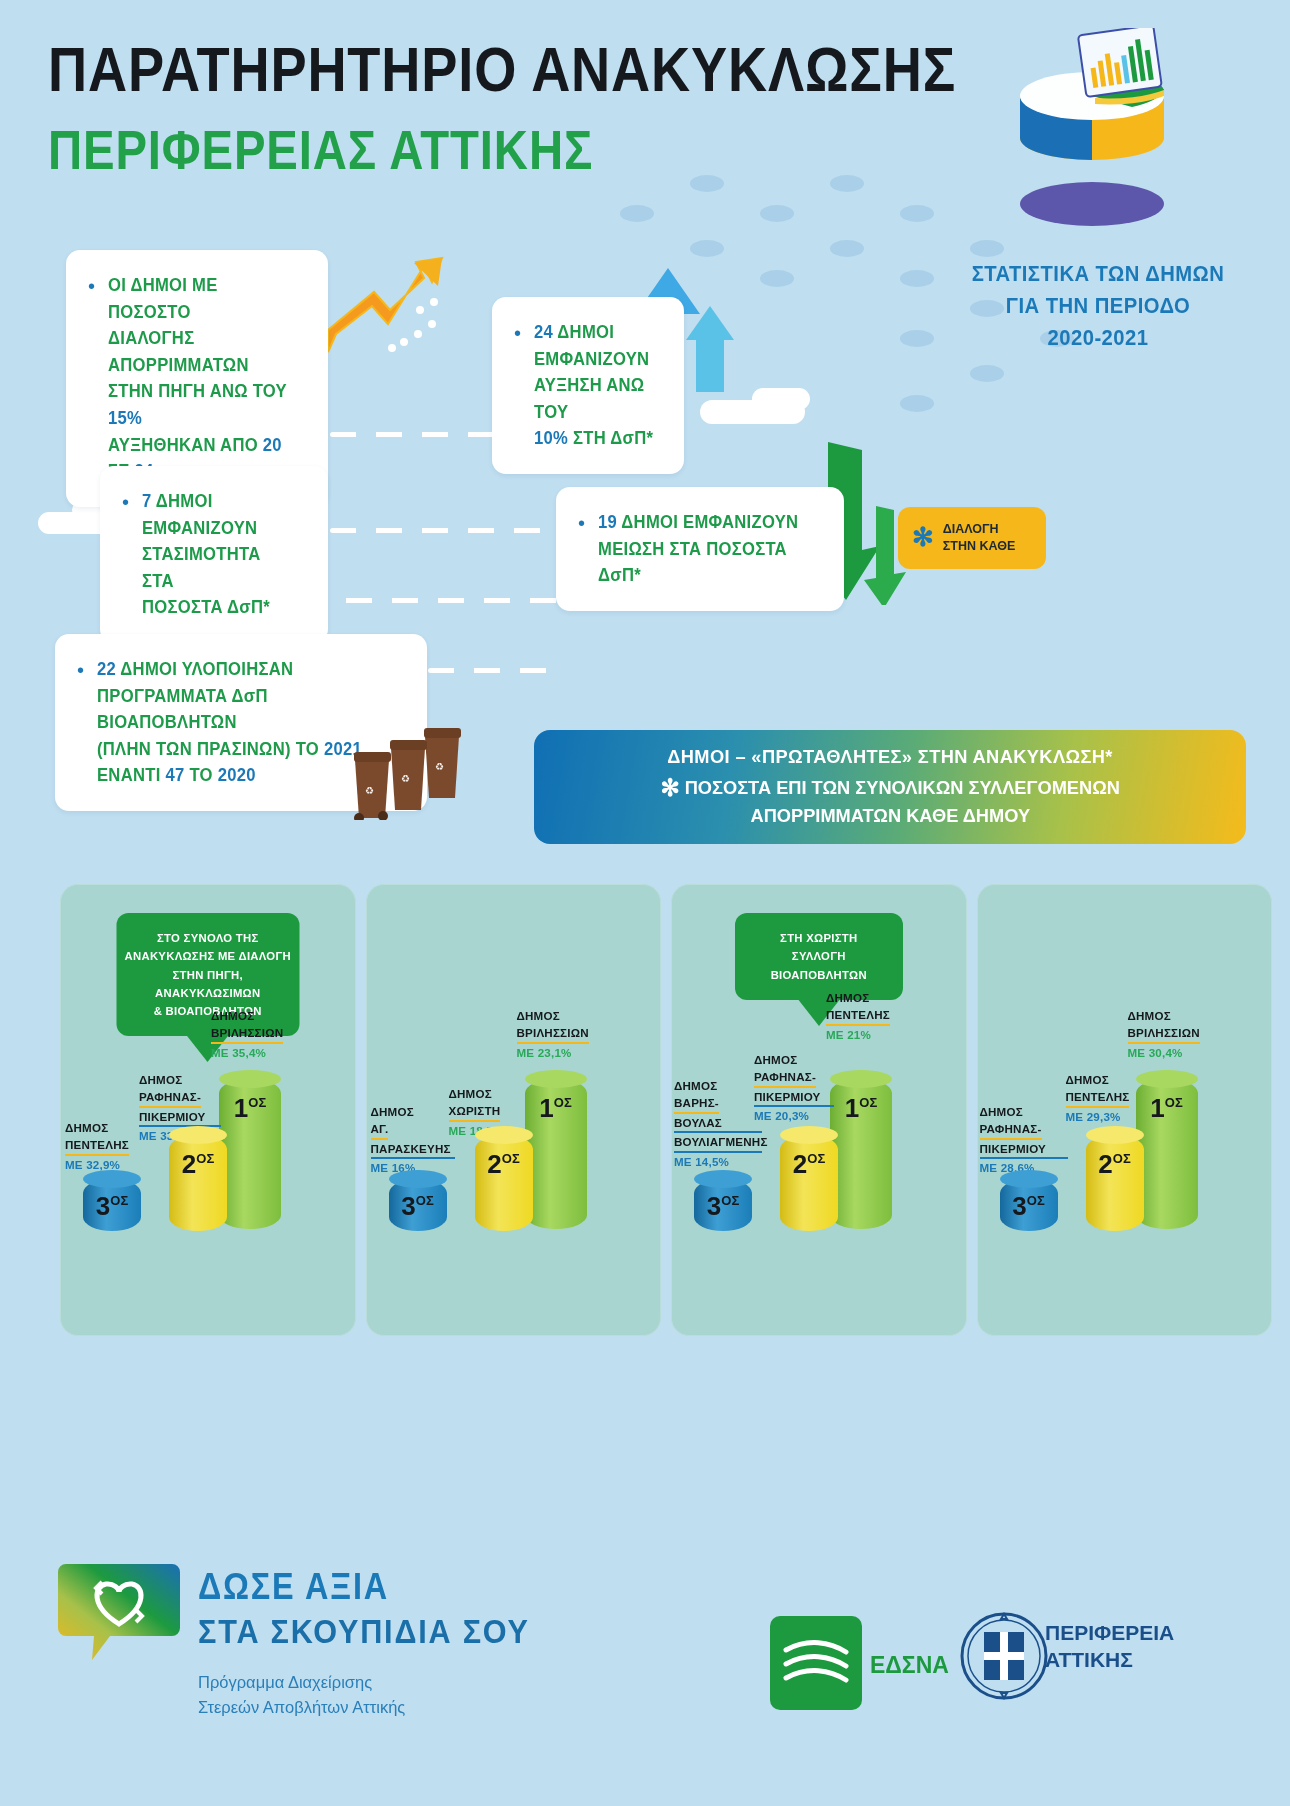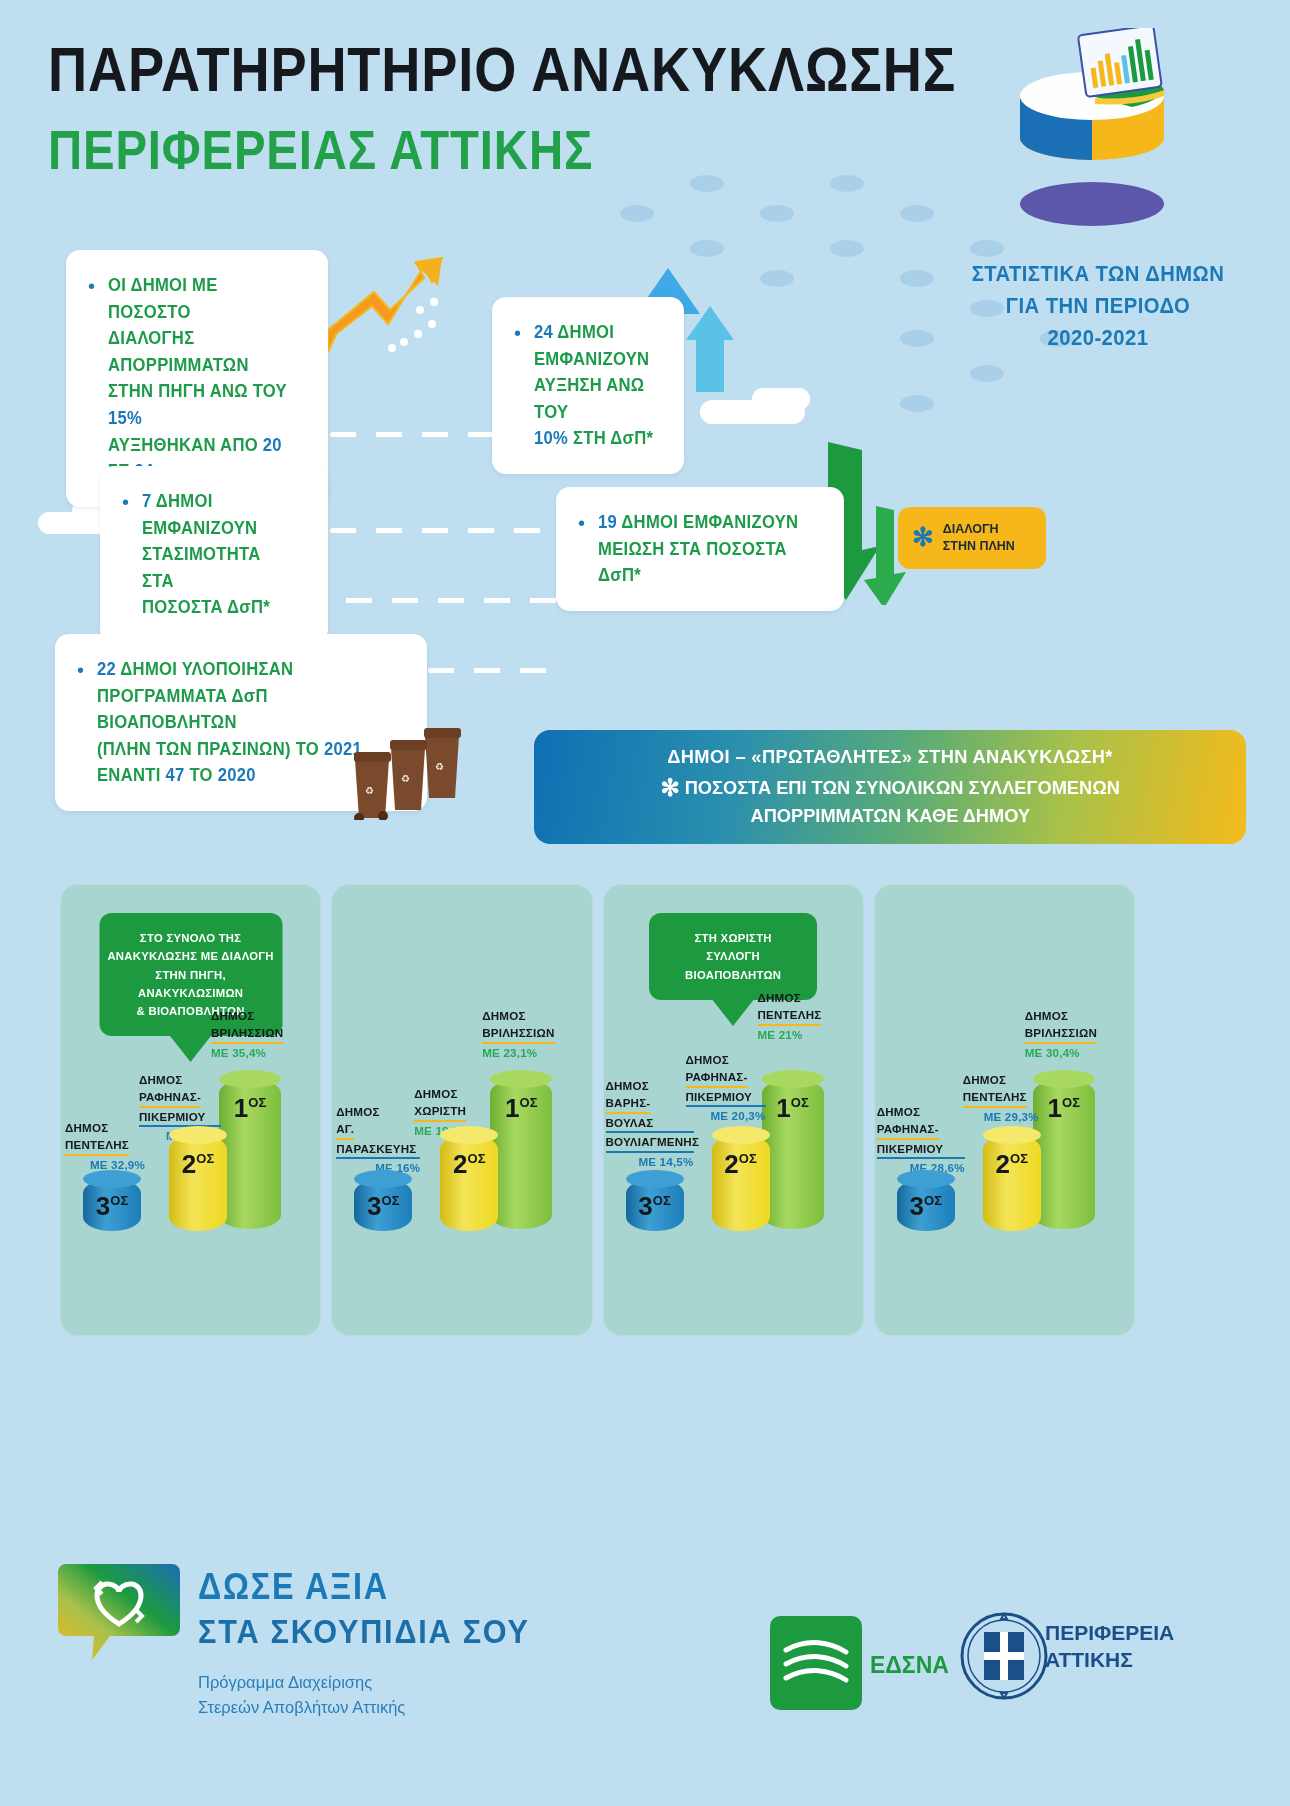--- a/index.html
+++ b/index.html
@@ -85,21 +85,21 @@
     border-radius:16px;
     background:linear-gradient(100deg,#0f6fb4 0%, #2b8fae 28%, #5aab77 52%, #a7c14a 74%, #f5bb1b 100%);
     color:#fff; display:flex; flex-direction:column; justify-content:center;
     align-items:center; text-align:center; padding:8px 26px;
   }
   #banner .l1 { font-size:19px; font-weight:700; letter-spacing:0.4px; transform:scaleX(0.96);}
   #banner .l2 { font-size:19px; font-weight:700; line-height:1.32; margin-top:4px; transform:scaleX(0.96);}
   #banner .ast2 { font-size:24px; vertical-align:-2px; margin-right:5px;}
 
   
-  .panels { position:absolute; left:60px; top:884px; width:1075px; height:452px; display:flex; gap:10px;}
+  .panels { position:absolute; left:60px; top:884px; width:1212px; height:452px; display:flex; gap:10px;}
   .panel {
     flex:1; background:#a8d5cf; border:1px solid #b9ddd8; border-radius:18px; position:relative;
   }
   .ptip {
     position:absolute; left:50%; transform:translateX(-50%); top:28px;
     width:183px; background:#1d9a3f; border-radius:12px; color:#fff;
     text-align:center; font-size:11.3px; font-weight:700; line-height:1.62;
     padding:16px 8px; letter-spacing:0.3px;
   }
   .ptip::after {
@@ -116,21 +116,21 @@
     position:absolute; left:50%; transform:translateX(-50%);
     top:14px; color:#15181c; font-weight:700; font-size:26px; white-space:nowrap;
   }
   .cyl .rank sup { font-size:13px; }
 
   .lbl { position:absolute; font-size:11.6px; font-weight:700; line-height:1.5; color:#15181c; letter-spacing:0.2px;}
   .lbl .u { border-bottom:2px solid; display:inline-block; }
   .lbl .ub { border-color:#f5b719; }
   .lbl .ug { border-color:#1b79b8; }
   .lbl .pct { color:#2aa85a; font-weight:700; }
-  .lbl .pctb { color:#1b79b8; font-weight:700;text-align:right; }
+  .lbl .pctb { color:#1b79b8; font-weight:700; }
   #dose1 { position:absolute; left:198px; top:1566px; font-size:36px; font-weight:700;
            color:#1b79b8; letter-spacing:2px; transform:scaleX(0.9); transform-origin:left;}
   #dose2 { position:absolute; left:198px; top:1612px; font-size:34px; font-weight:700;
            color:#1b6fa8; letter-spacing:2px; transform:scaleX(0.9); transform-origin:left;}
   #dose-sub { position:absolute; left:198px; top:1670px; font-size:16.5px; color:#2a7fb8;
               line-height:1.5; }
   #heartlogo { position:absolute; left:58px; top:1558px; width:122px; height:108px;}
   #edsna { position:absolute; left:768px; top:1608px; width:170px; height:110px;}
   #perif { position:absolute; left:958px; top:1598px; width:300px; height:120px;}
   .perif-txt { position:absolute; left:1045px; top:1620px; color:#1b4f8a; font-size:21px;
@@ -295,21 +295,21 @@
       <text x="40" y="84">♻</text>
   </g>
   <circle cx="34" cy="108" r="5" fill="#4a2c18"></circle>
     <circle cx="58" cy="106" r="5" fill="#4a2c18"></circle>
 </svg>
 
 <div id="yellowtag">
   <span class="ast">✻</span>
   <span class="tt">
     <span style="display:block">ΔΙΑΛΟΓΗ</span>
-    <span style="display:block">ΣΤΗΝ ΠΛΗΝ</span>
+    <span style="display:block">ΣΤΗΝ ΚΑΘΕ</span>
   </span>
 </div>
 
 <div id="banner">
   <div class="l1">ΔΗΜΟΙ – «ΠΡΩΤΑΘΛΗΤΕΣ» ΣΤΗΝ ΑΝΑΚΥΚΛΩΣΗ*</div>
   <div class="l2">
     <span class="ast2">✻</span><span>ΠΟΣΟΣΤΑ ΕΠΙ ΤΩΝ ΣΥΝΟΛΙΚΩΝ ΣΥΛΛΕΓΟΜΕΝΩΝ</span><br>
     <span>ΑΠΟΡΡΙΜΜΑΤΩΝ ΚΑΘΕ ΔΗΜΟΥ</span>
   </div>
 </div>

